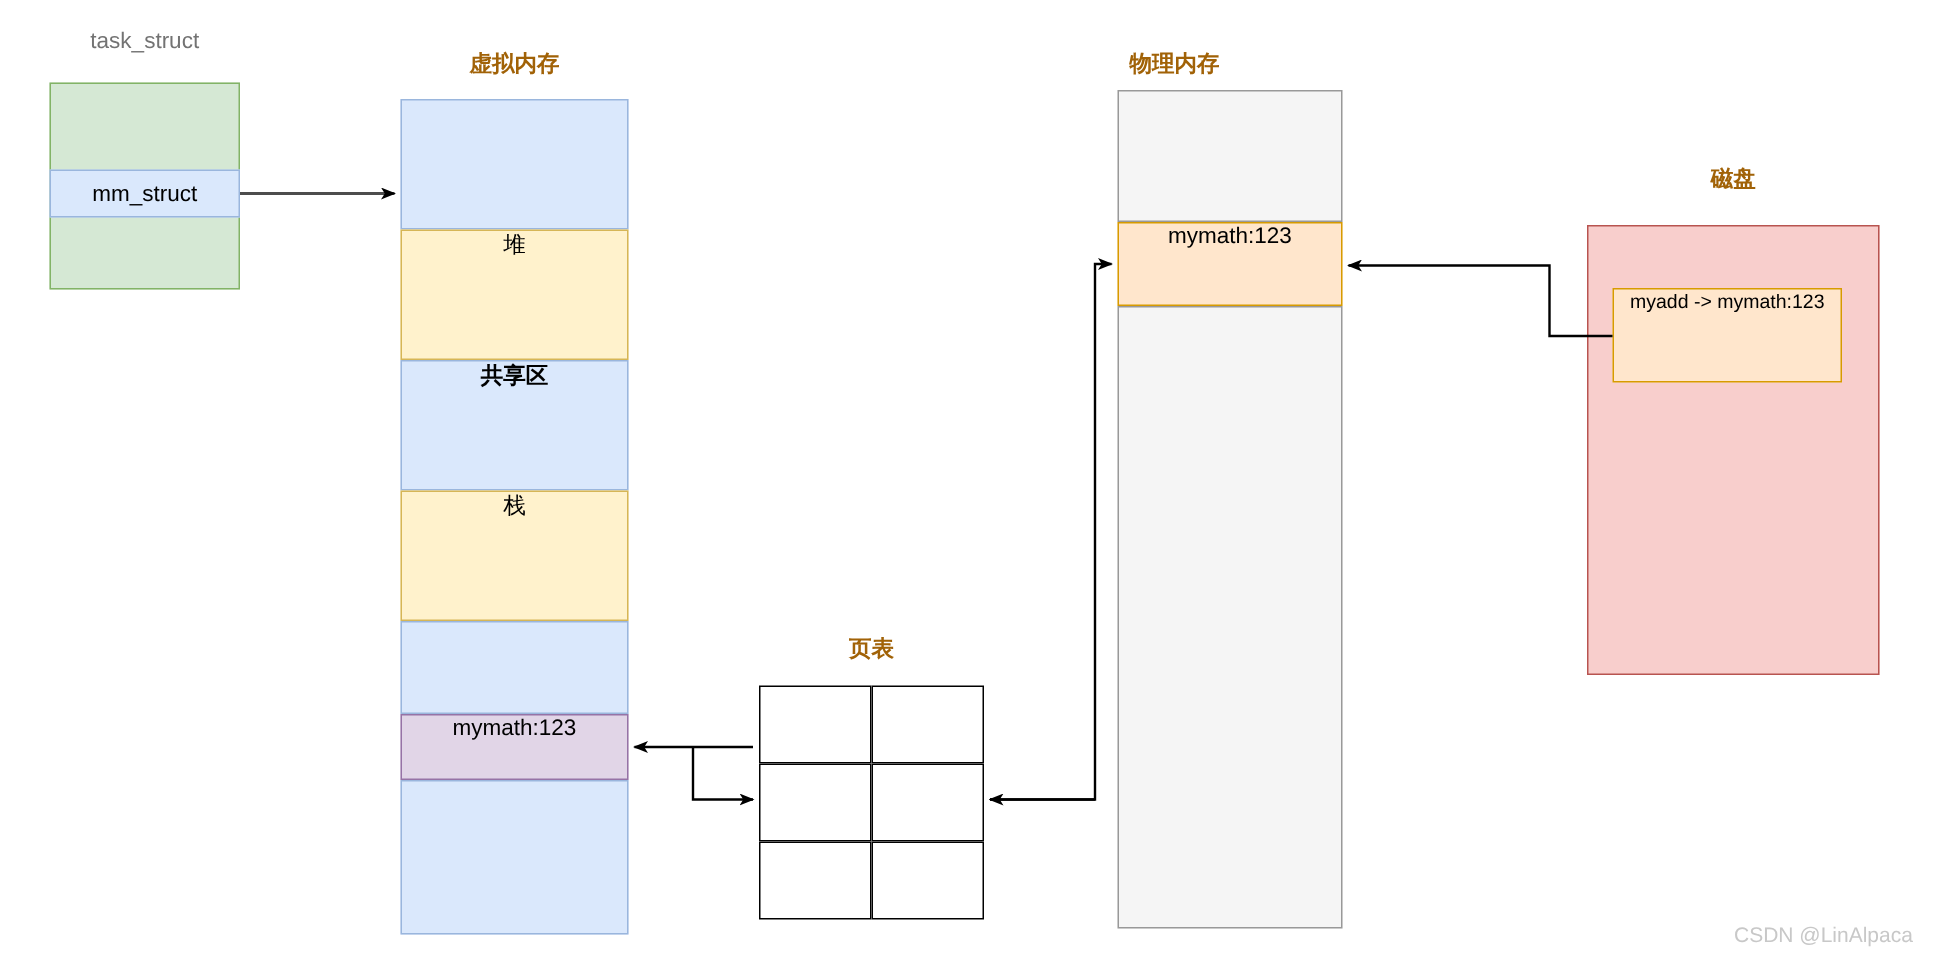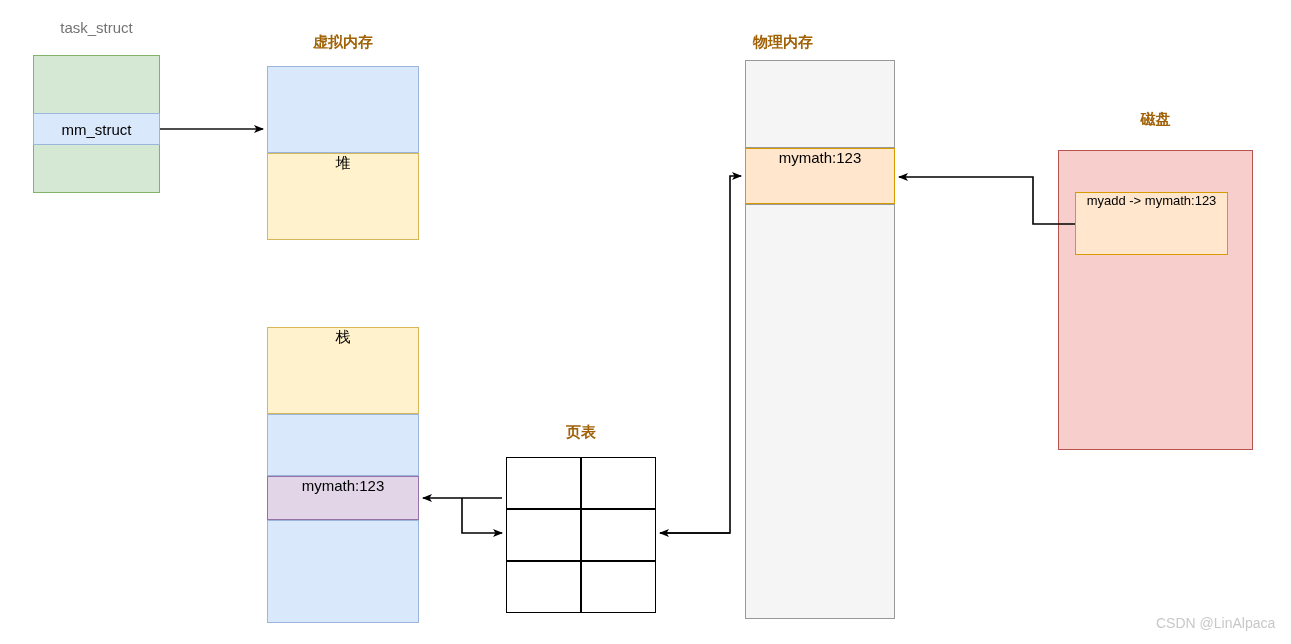--- a/index.html
+++ b/index.html
@@ -115,20 +115,23 @@
   <div class="title" style="left:267px; top:33px; width:152px;">虚拟内存</div>
 
   <div class="seg seg-blue" style="left:267px; top:66px; width:152px; height:87px;">
     <span></span>
   </div>
 
   <div class="seg seg-yellow" style="left:267px; top:153px; width:152px; height:87px;">
     <span>堆</span>
   </div>
 
+  <div class="seg seg-blue" style="left:267px; top:240px; width:152px; height:87px;">
+    <span class="bold-label">共享区</span>
+  </div>
 
   <div class="seg seg-yellow" style="left:267px; top:327px; width:152px; height:87px;">
     <span>栈</span>
   </div>
 
   <div class="seg seg-blue" style="left:267px; top:414px; width:152px; height:62px;">
     <span></span>
   </div>
 
   <div class="seg seg-purple" style="left:267px; top:476px; width:152px; height:44px;">

